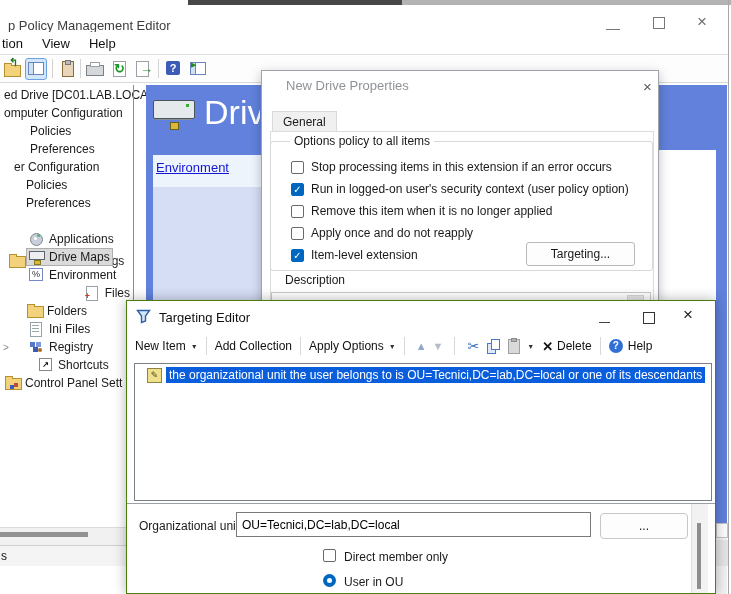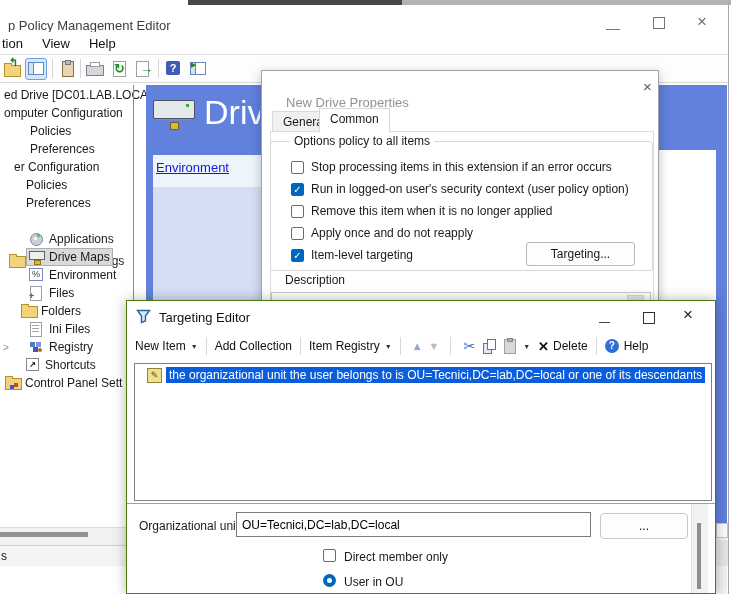--- a/index.html
+++ b/index.html
@@ -80,21 +80,21 @@
   #proc-head{left:153px;top:155px;width:108px;height:32px;background:#edf4fb}
   #proc-link{position:absolute;left:3px;top:5px;color:#1616d6;text-decoration:underline;font-size:13px}
   #proc-body{left:153px;top:187px;width:108px;height:113px;background:#d6def5}
   
   #rs-white{left:716px;top:523px;width:12px;height:15px;background:#fcfcfc;border:1px solid #c4c4c4;box-sizing:border-box}
   #rs-gray{left:716px;top:540px;width:12px;height:26px;background:#e4e4e4}
   #win-edge{left:728px;top:0;width:1px;height:594px;background:#a8a8a8}
   
   #ndp{left:261px;top:70px;width:398px;height:234px;background:#fff;border:1px solid #9fa4ab;
        box-shadow:0 3px 10px rgba(0,0,0,.25);box-sizing:border-box;z-index:2}
-  #ndp-title{position:absolute;left:24px;top:24px;color:#8f9398;font-size:13px}
+  #ndp-title{position:absolute;left:24px;top:7px;color:#8f9398;font-size:13px}
   #ndp-close{position:absolute;left:381px;top:7px;color:#5a5a5a;font-size:15px}
   .tab{position:absolute;top:40px;height:21px;background:#f0f0f0;border:1px solid #d9d9d9;
        box-sizing:border-box;font-size:12px;text-align:center;line-height:20px;padding:0 10px}
   #tab-general{left:10px}
   #tab-common{left:57px;top:37px;height:25px;background:#fff;border-bottom:1px solid #fff;z-index:2}
   #ndp-body{position:absolute;left:8px;top:60px;width:382px;height:170px;border:1px solid #dcdcdc;background:#fff}
   #groupbox{position:absolute;left:8px;top:70px;width:381px;height:128px;border:1px solid #d8d8d8;border-radius:3px}
   #group-label{position:absolute;left:28px;top:63px;background:#fff;padding:0 4px;font-size:12px}
   #common-options{position:absolute;left:29px;top:85px;width:330px}
   .opt{display:flex;align-items:center;height:22px}
@@ -257,29 +257,29 @@
         <span class="ti ti-drive"></span>
         <span class="tlbl">Drive Maps</span>
       </span>
     </div>
     <div class="trow" style="top: 180px; padding-left: 27px;">
       <span class="pill">
         <span class="ti ti-percent"></span>
         <span class="tlbl">Environment</span>
       </span>
     </div>
-    <div class="trow" style="top: 198px; padding-left: 27px;">
+    <div class="trow" style="top: 198px; padding-left: 27px; justify-content: flex-end;">
       <span class="pill">
         <span class="ti ti-files">
           <span class="page"></span>
         </span>
         <span class="tlbl">Files</span>
       </span>
     </div>
-    <div class="trow" style="top: 216px; padding-left: 19px;">
+    <div class="trow" style="top: 216px; padding-left: 25px;">
       <span class="pill">
         <span class="ti ti-folder-new">
           <span class="folder"></span>
         </span>
         <span class="tlbl">Folders</span>
       </span>
     </div>
     <div class="trow" style="top: 234px; padding-left: 27px;">
       <span class="pill">
         <span class="ti ti-ini">
@@ -288,21 +288,21 @@
         <span class="tlbl">Ini Files</span>
       </span>
     </div>
     <div class="trow" style="top: 252px; padding-left: 27px;">
       <span class="texp">&gt;</span>
       <span class="pill">
         <span class="ti ti-registry"></span>
         <span class="tlbl">Registry</span>
       </span>
     </div>
-    <div class="trow" style="top: 270px; padding-left: 23px; text-align: center;">
+    <div class="trow" style="top: 270px; padding-left: 36px; text-align: center;">
       <span class="pill">
         <span class="ti ti-shortcut"></span>
         <span class="tlbl">Shortcuts</span>
       </span>
     </div>
     <div class="trow" style="top: 288px; padding-left: 3px;">
       <span class="pill">
         <span class="ti ti-cpanel">
           <span class="folder"></span>
         </span>
@@ -331,21 +331,20 @@
 </div>
 <div class="abs" id="proc-body"></div>
 <div class="abs" id="rs-white"></div>
 <div class="abs" id="rs-gray"></div>
 <div class="abs" id="win-edge"></div>
 
 <div class="abs" id="ndp">
   <span id="ndp-title">New Drive Properties</span>
   <span id="ndp-close">×</span>
   <span class="tab" id="tab-general">General</span>
-  <span class="tab" id="tab-common">Common</span>
   <div id="ndp-body"></div>
   <div id="groupbox"></div>
   <span id="group-label">Options policy to all items</span>
   <div id="common-options">
       <div class="opt">
         <span class="cb"></span>
         <span class="olbl">Stop processing items in this extension if an error occurs</span>
       </div>
       <div class="opt">
         <span class="cb on">✓</span>
@@ -354,21 +353,21 @@
       <div class="opt">
         <span class="cb"></span>
         <span class="olbl">Remove this item when it is no longer applied</span>
       </div>
       <div class="opt">
         <span class="cb"></span>
         <span class="olbl">Apply once and do not reapply</span>
       </div>
       <div class="opt">
         <span class="cb on">✓</span>
-        <span class="olbl">Item-level targeting</span>
+        <span class="olbl">Item-level extension</span>
       </div>
     </div>
   <div id="targeting-btn">Targeting...</div>
   <span id="desc-label">Description</span>
   <div id="desc-box"></div>
   <div id="desc-scroll"></div>
 </div>
 
 <div class="abs" id="te">
   <span id="te-funnel">
@@ -383,21 +382,21 @@
 
   <div id="te-toolbar">
     <span class="te-btn">
       <span>New Item</span>
       <span class="ddn">▼</span>
     </span>
     <span class="vsep"></span>
     <span class="te-btn">Add Collection</span>
     <span class="vsep"></span>
     <span class="te-btn">
-      <span>Item Registry</span>
+      <span>Apply Options</span>
       <span class="ddn">▼</span>
     </span>
     <span class="vsep"></span>
     <span class="arr" id="arr-up">▲</span>
     <span class="arr" id="arr-down">▼</span>
     <span class="vsep"></span>
     <span id="cut-icon">✂</span>
     <span id="copy-icon"></span>
     <span id="paste-icon"></span>
     <span class="ddn">▼</span>

